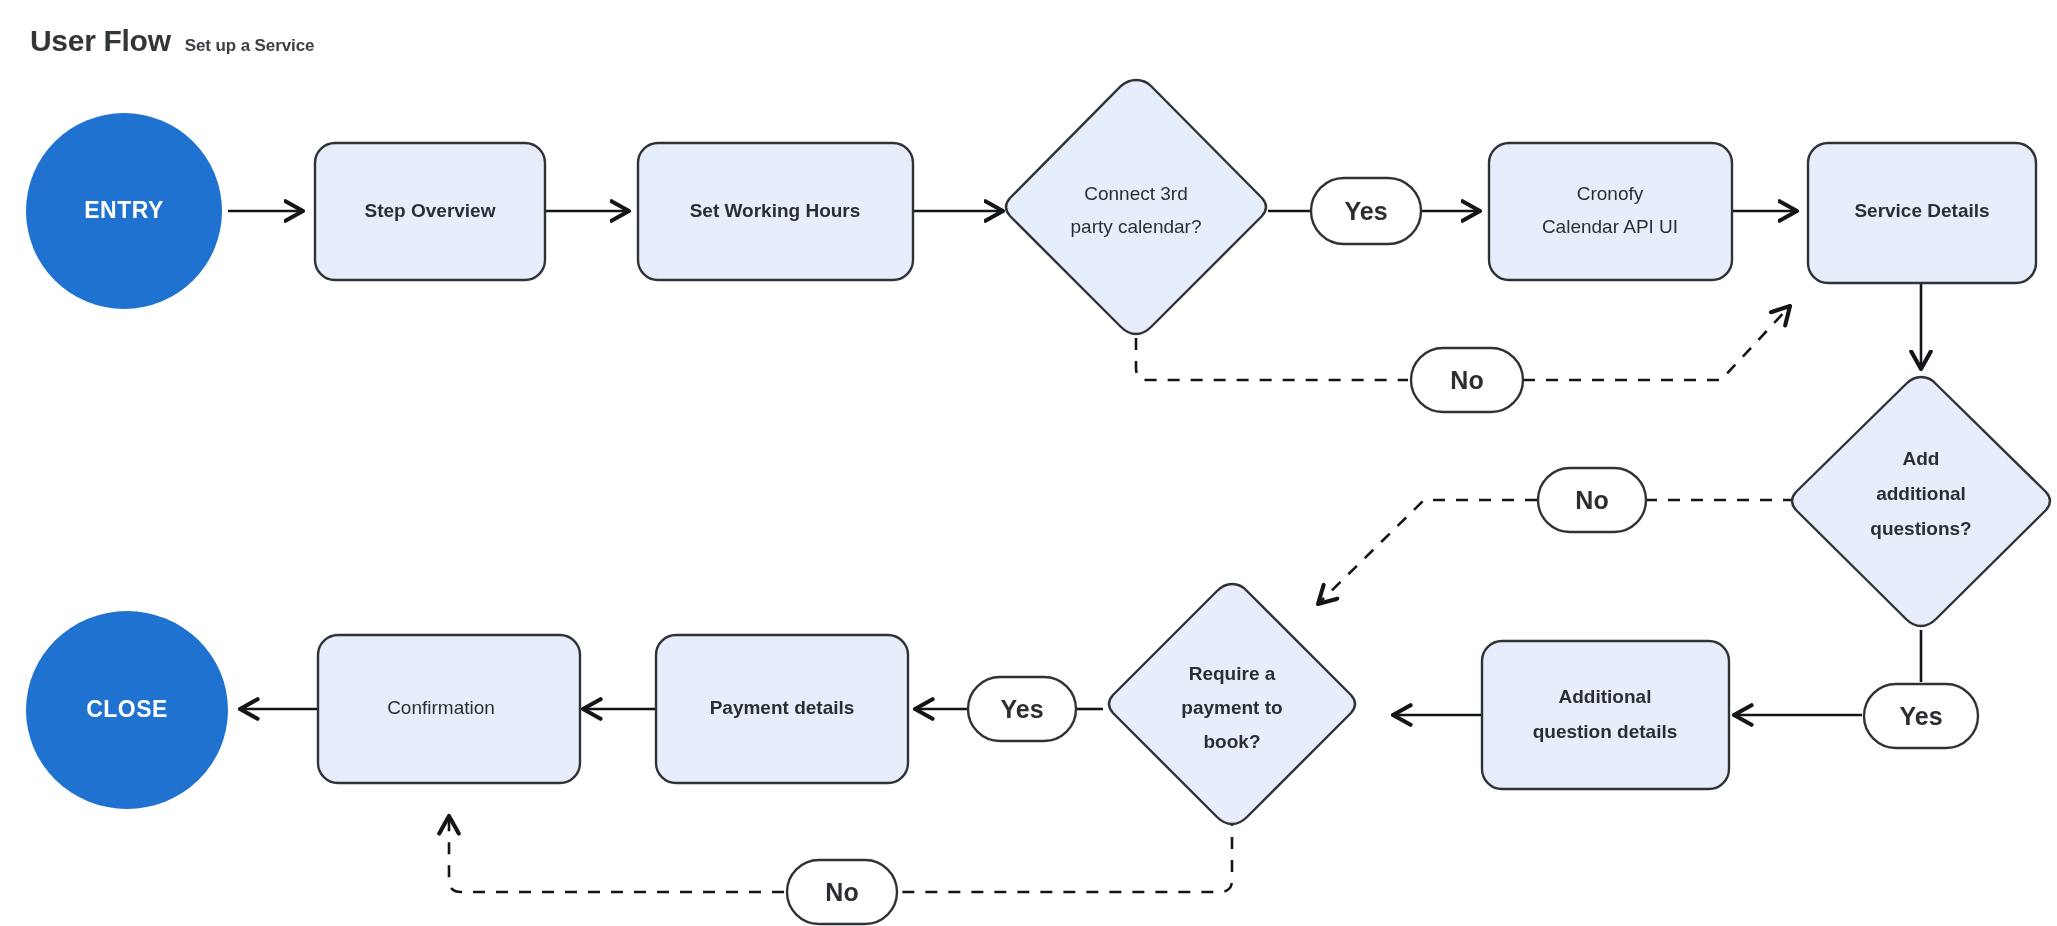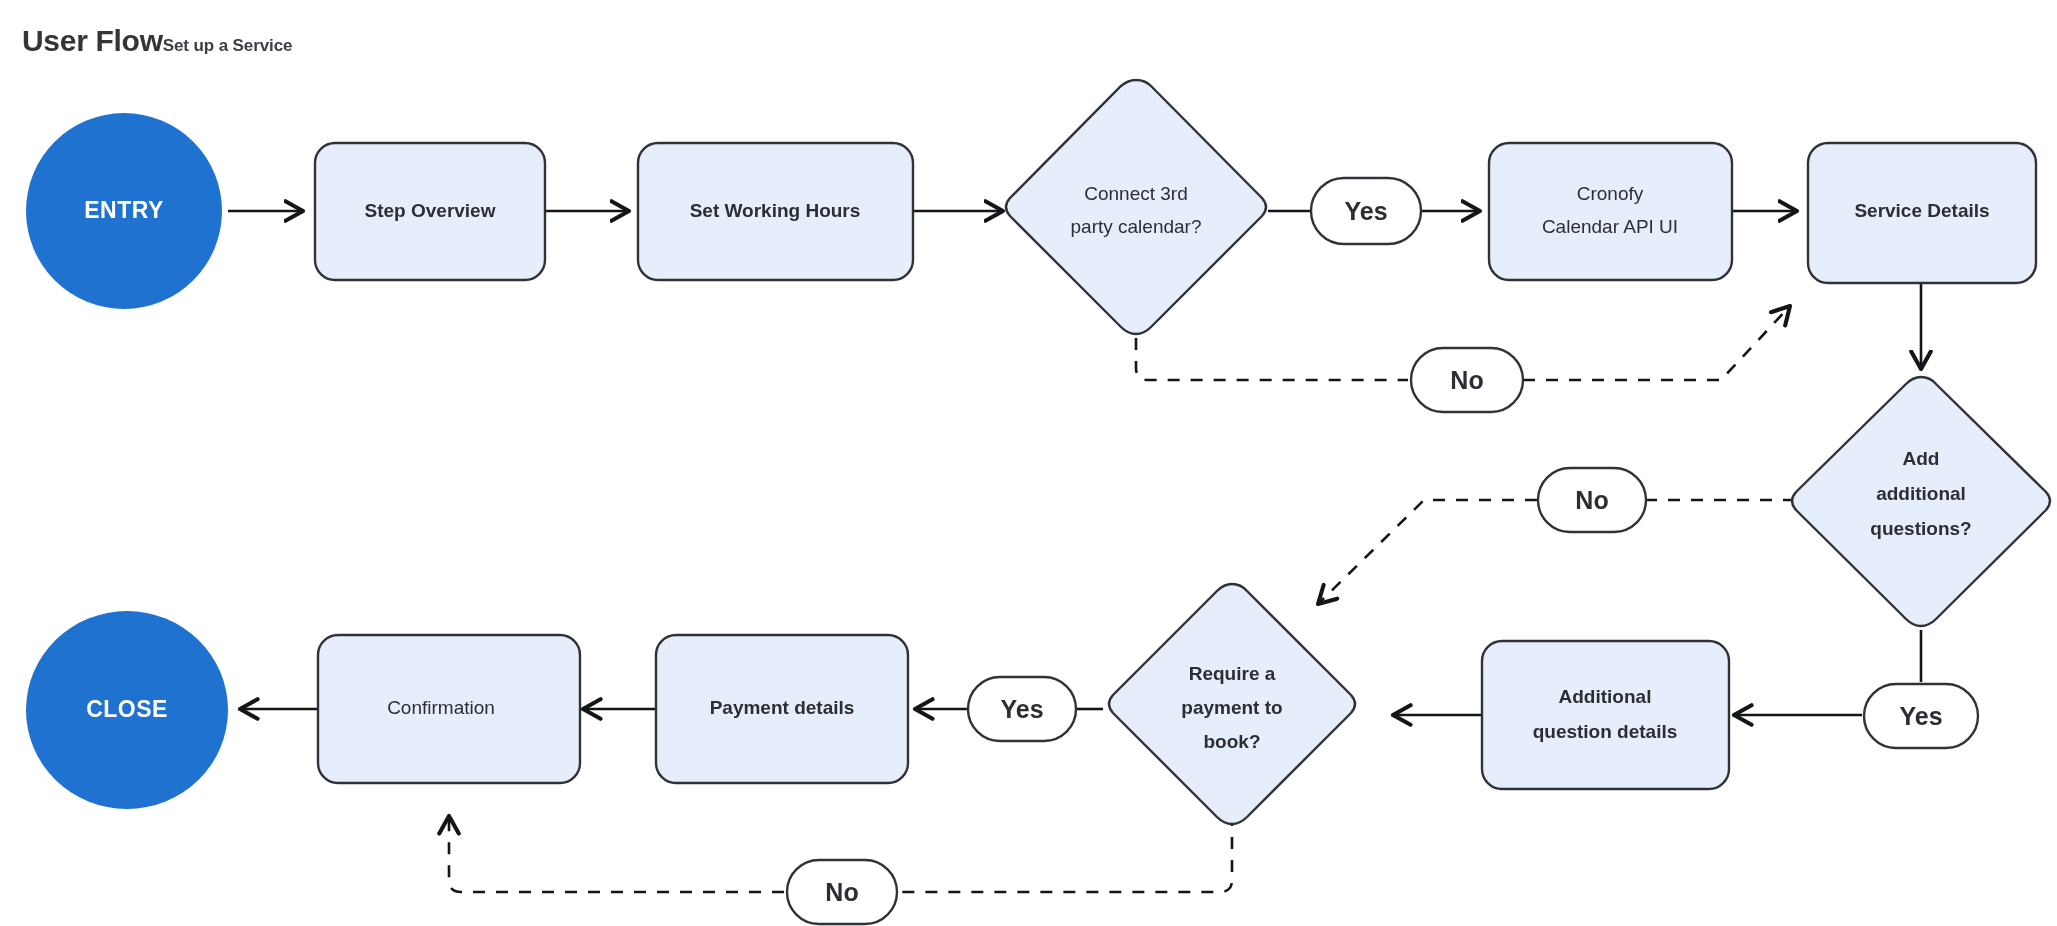--- a/index.html
+++ b/index.html
@@ -10,24 +10,25 @@
   body {
     width: 2057px;
     height: 926px;
     font-family: "Liberation Sans", sans-serif;
     color: #2b2f33;
     overflow: hidden;
     position: relative;
   }
   #header {
     position: absolute;
-    left: 22px;
+    left: 30px;
     top: 4px;
     display: flex;
     align-items: baseline;
+    gap: 14px;
   }
   #title {
     font-size: 30px;
     font-weight: 700;
     letter-spacing: -0.3px;
     color: #333639;
   }
   #subtitle {
     font-size: 17px;
     font-weight: 700;

